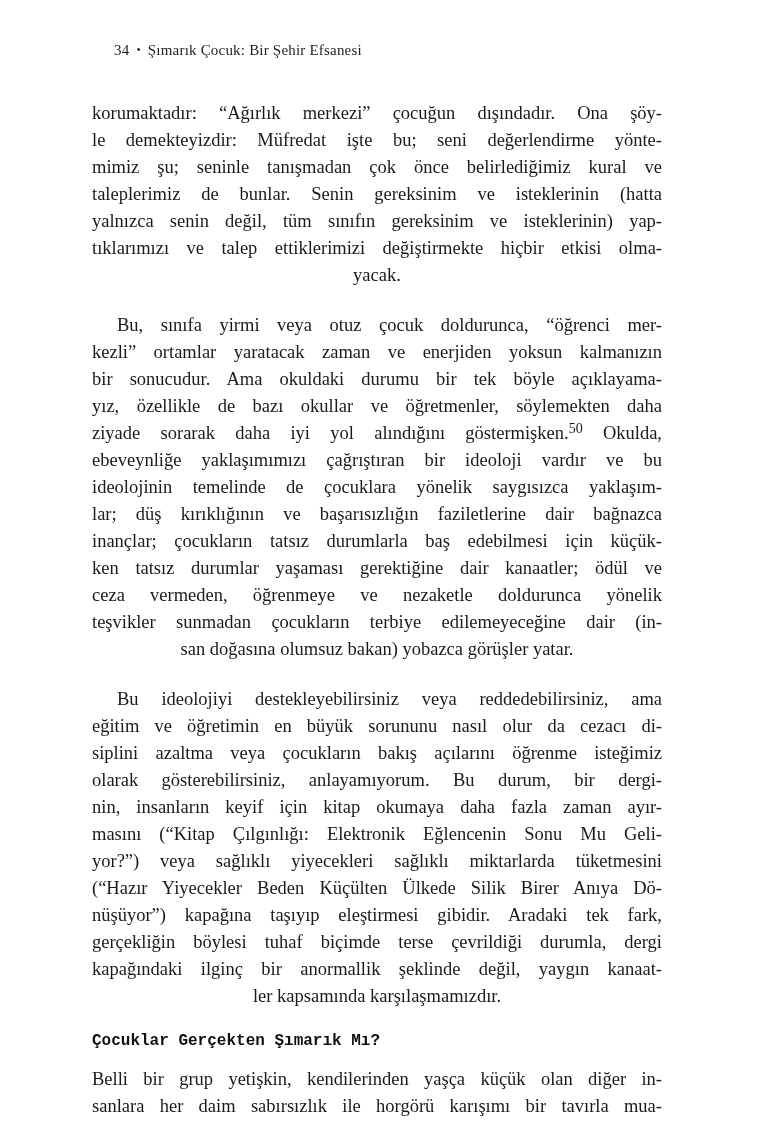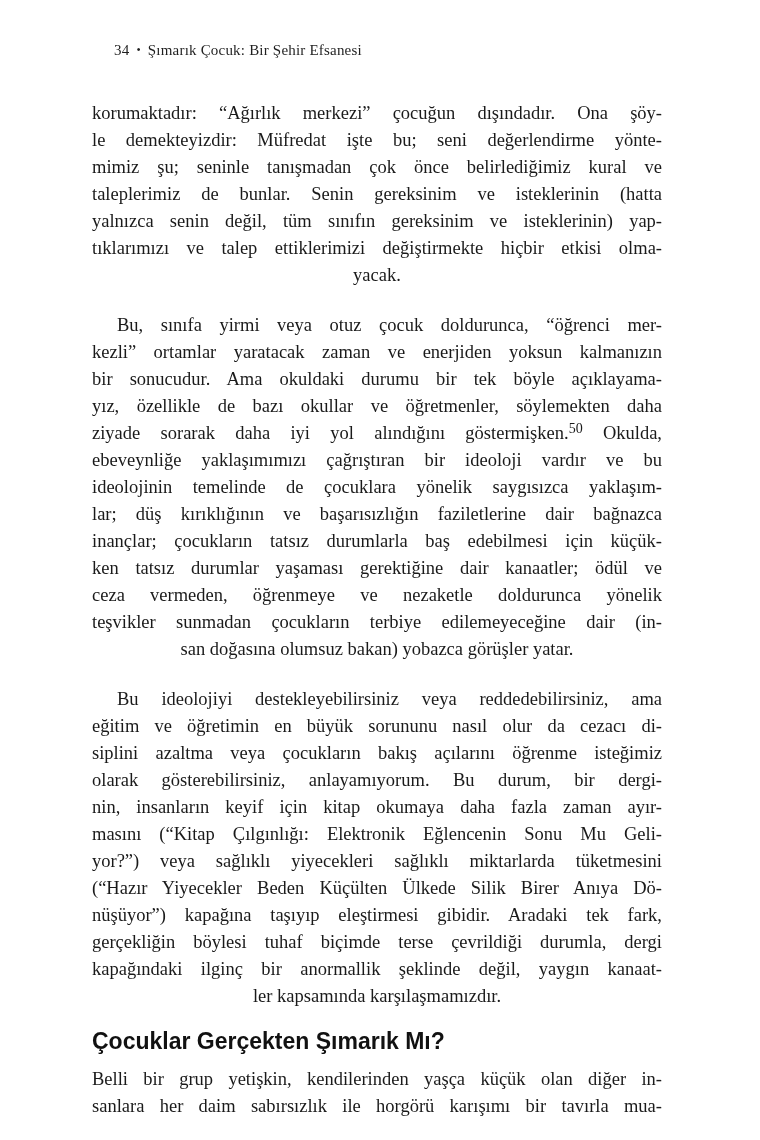--- a/index.html
+++ b/index.html
@@ -46,23 +46,23 @@
     text-align: justify;
     text-align-last: justify;
   }
   .line.ind { text-indent: 25px; margin-top: 23px; }
   sup.fn {
     font-size: 14px;
     line-height: 0;
     vertical-align: 6px;
   }
   h2.section-heading {
-    font-family: Liberation Sans, sans-serif;
+    font-family: Liberation Mono, monospace;
     font-weight: 700;
-    font-size: 23px;
+    font-size: 16px;
     line-height: 30px;
     color: #111111;
     margin: 16px 0 10px 0;
     padding: 0;
   }
 </style>
 </head>
 <body>
 
 <div class="page">

